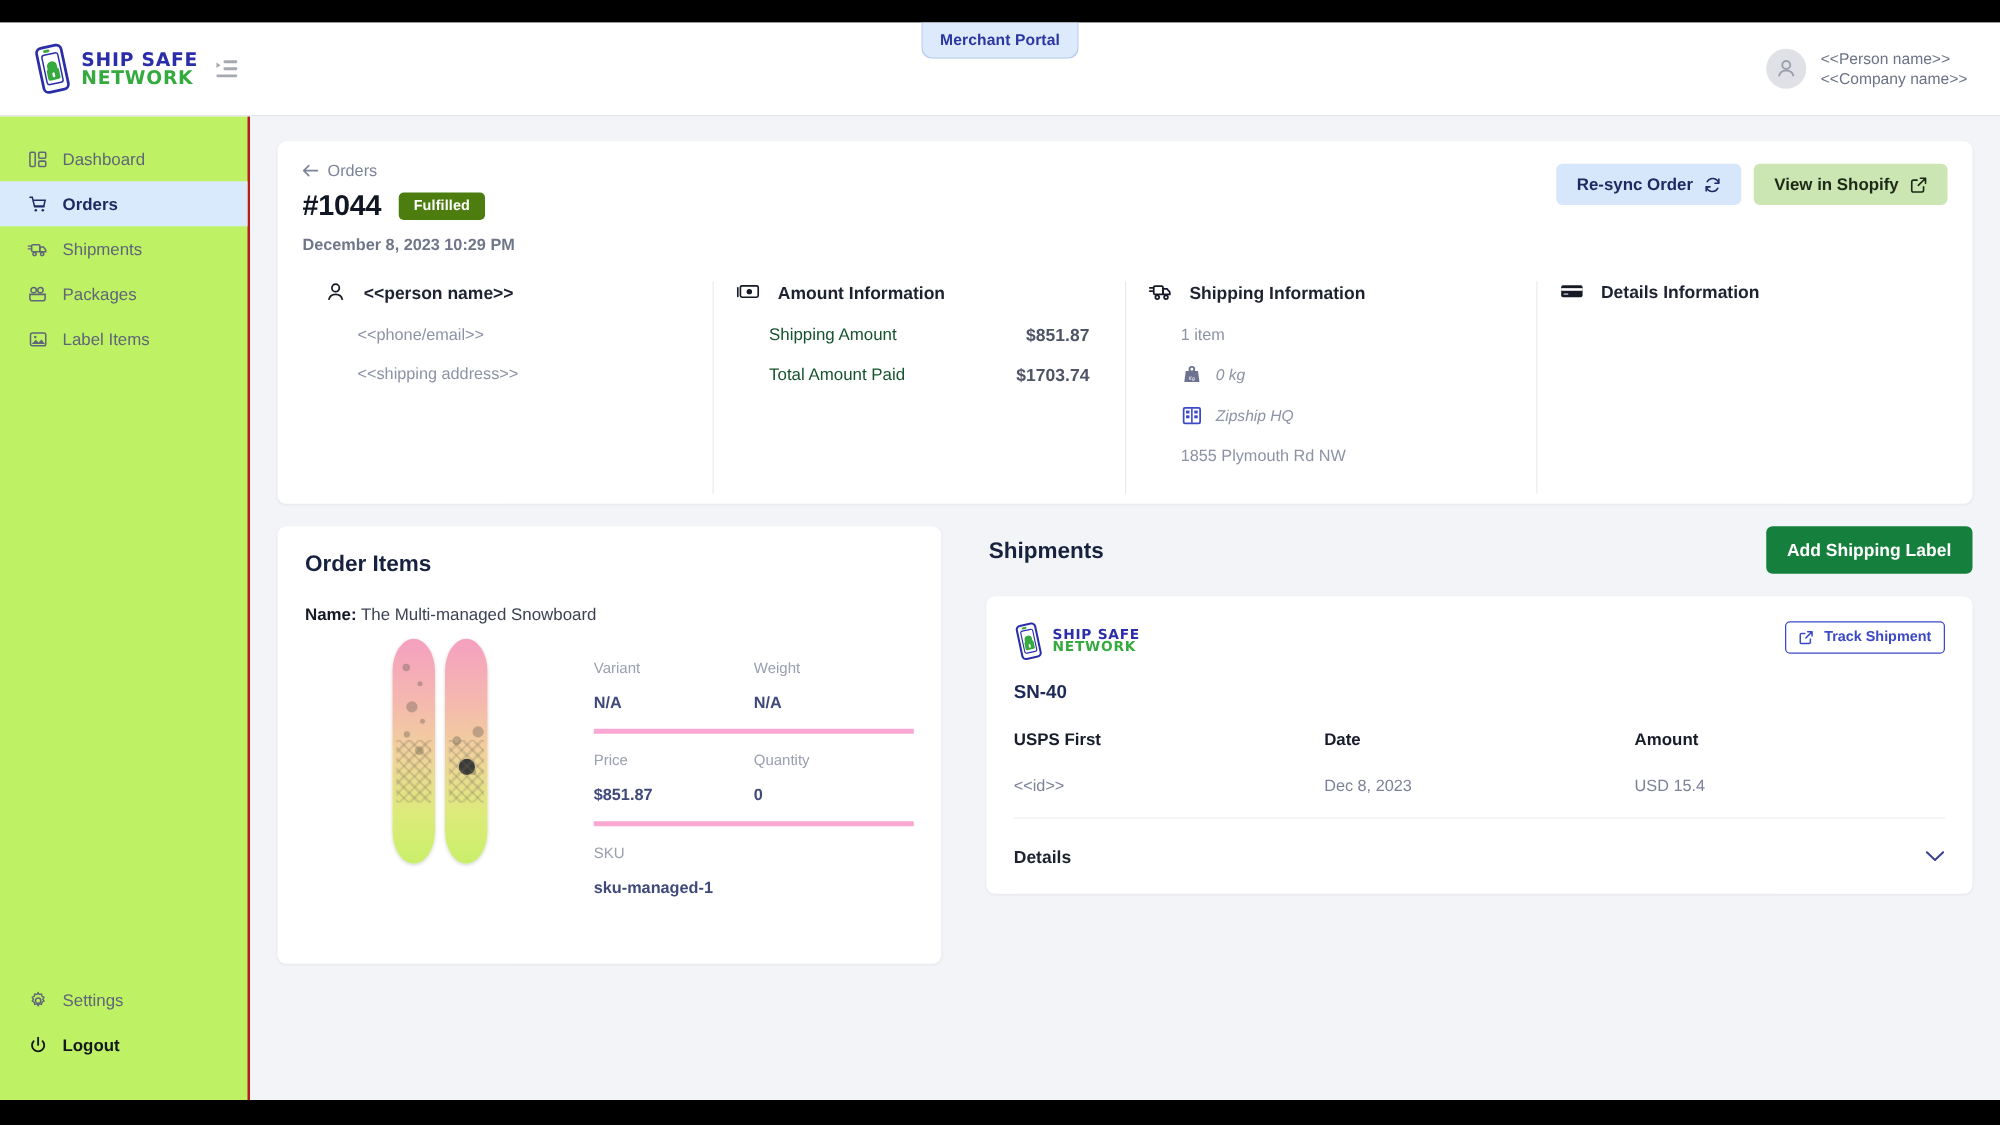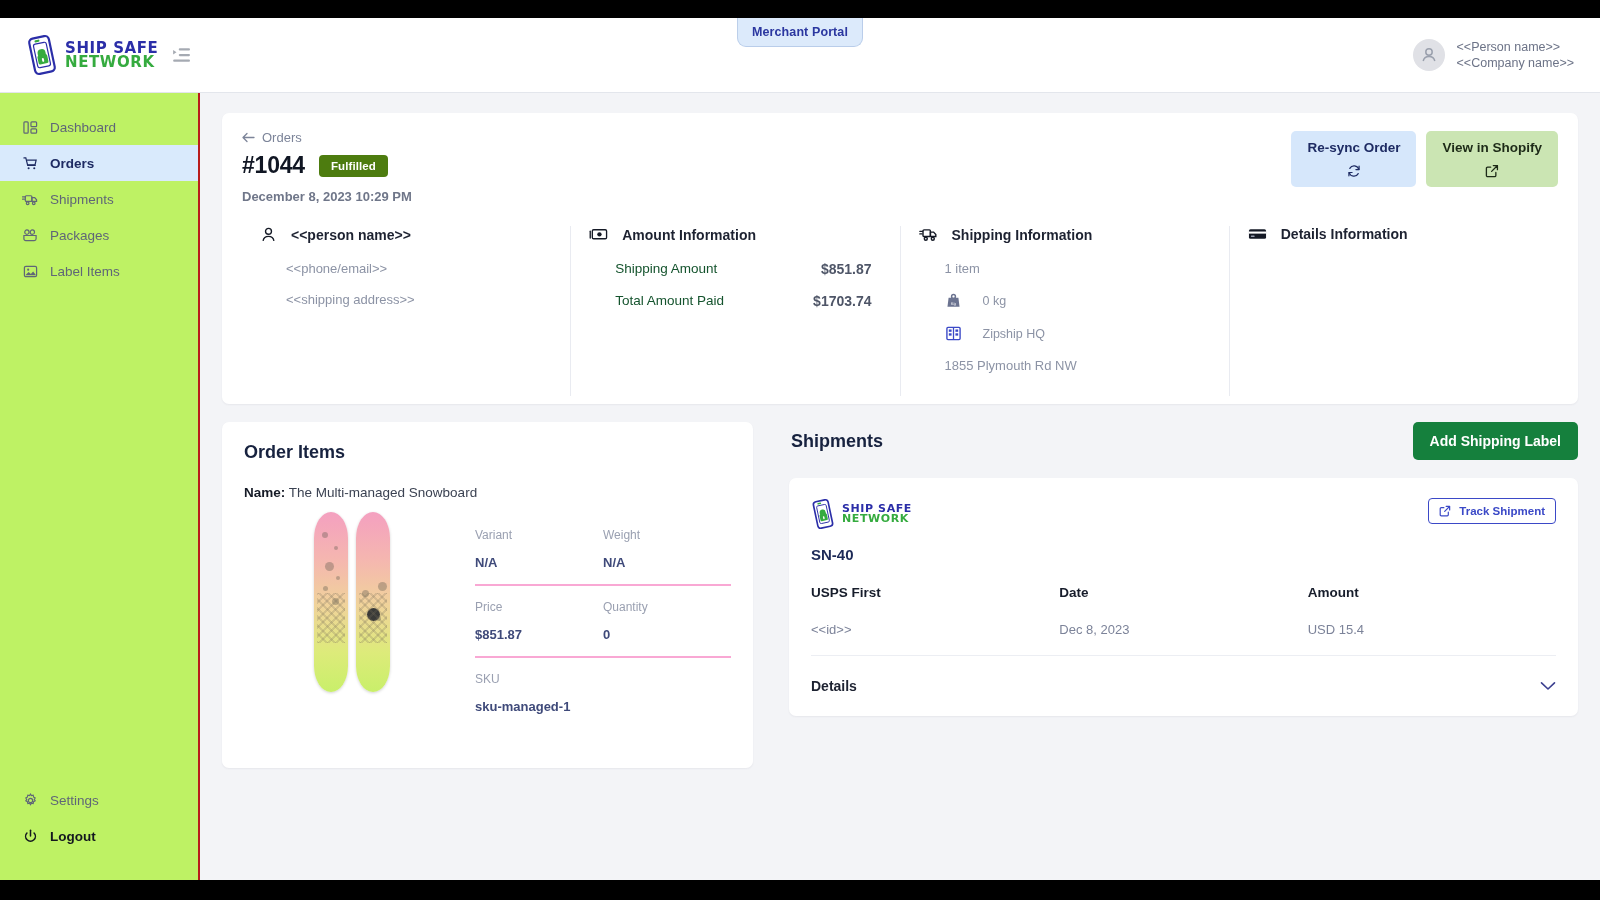--- a/index.html
+++ b/index.html
@@ -106,35 +106,35 @@
   .badge {
     background:#4d7c0f; color:#fff; font-size:11.5px; font-weight:700;
     padding: 5px 12px; border-radius: 4px; letter-spacing:.1px;
   }
   .order-date { margin-top: 10px; font-size: 13px; color:#6f7689; font-weight:600;}
 
   .hdr-actions { position:absolute; right: 20px; top: 18px; display:flex; gap: 10px;}
   .btn {
     display:inline-flex; align-items:center; gap: 9px;
     font-size: 13.5px; font-weight: 700; border-radius: 5px;
-    padding: 9px 16px; cursor:pointer; border:none;flex-direction:column;
+    padding: 9px 16px; cursor:pointer; border:none;
   }
   .btn-resync { background:#d6e7fb; color:#1e2b63; }
   .btn-shopify { background:#cbe5b3; color:#1d2a17; }
 
   .info-row { display:flex; margin-top: 22px; padding-bottom: 8px;}
   .info-col { flex: 1 1 0; padding: 0 14px 0 18px; min-height: 170px; }
   .info-col + .info-col { border-left: 1px solid #e9ebf1; }
   .info-head { display:flex; align-items:center; gap: 14px; margin-bottom: 18px;}
   .info-head .ttl { font-size: 14px; font-weight: 700; color:#1d2231;}
   .info-sub { font-size: 13px; color:#8c93a5; margin-left: 26px; margin-bottom: 16px; }
   .kv { display:flex; justify-content:space-between; margin-left: 26px; margin-bottom: 16px; padding-right: 14px;}
   .kv .k { font-size: 13.5px; color:#14532d; }
   .kv .v { font-size: 14px; color:#4e5567; font-weight:700; }
-  .icon-line { display:flex; align-items:center; gap: 21px; margin-left:26px; margin-bottom: 16px; }
+  .icon-line { display:flex; align-items:center; gap: 11px; margin-left:26px; margin-bottom: 16px; font-style: italic; }
   .icon-line span { font-size: 12.5px; color:#8c93a5; }
 
   
   .lower { display:flex; gap: 36px; margin-top: 18px; align-items:flex-start;}
   .items-card { width: 531px; flex:0 0 531px; padding: 20px 22px 26px 22px; }
   .items-title { font-size: 18px; font-weight:700; color:#17223f; margin-bottom: 22px;}
   .item-name { font-size: 13.5px; color:#3b4252; margin-bottom: 6px;}
   .item-name b { color:#151a26; }
   .item-body { display:flex; gap: 16px; }
   .board-wrap { width: 215px; flex:0 0 215px; display:flex; justify-content:center; padding-top:6px;}
@@ -148,21 +148,21 @@
   .board::after{
     content:""; position:absolute; left:3px; right:3px; top:45%; height:28%;
     background:
       repeating-linear-gradient(135deg, rgba(120,110,90,.22) 0 2px, transparent 2px 6px),
       repeating-linear-gradient(45deg, rgba(120,110,90,.22) 0 2px, transparent 2px 6px);
   }
   .board .dot { position:absolute; border-radius:50%; background: rgba(90,85,75,.35); }
   .board .bind { position:absolute; width:13px;height:13px;border-radius:50%;background:#3a3a38; left:11px; top:96px;}
 
   .specs { flex: 1 1 auto; padding-top: 22px;}
-  .spec-row { display:flex; padding-bottom: 14px; border-bottom:2px solid #f9a8d4; margin-bottom: 14px;}
+  .spec-row { display:flex; padding-bottom: 14px; border-bottom:4px solid #f9a8d4; margin-bottom: 14px;}
   .spec-row.last { border-bottom:none; }
   .spec { flex:1 1 0; }
   .spec .lbl { font-size: 12px; color:#9aa0b1; margin-bottom: 13px; }
   .spec .val { font-size: 13px; color:#3f4a7a; font-weight:700;}
 
   .ship-col { flex: 1 1 auto; }
   .ship-head { display:flex; align-items:center; justify-content:space-between; margin-bottom: 18px; padding-left:2px;}
   .ship-title { font-size: 18px; font-weight:700; color:#17223f;}
   .btn-add {
     background:#15803d; color:#fff; font-size: 14px; font-weight:700;

